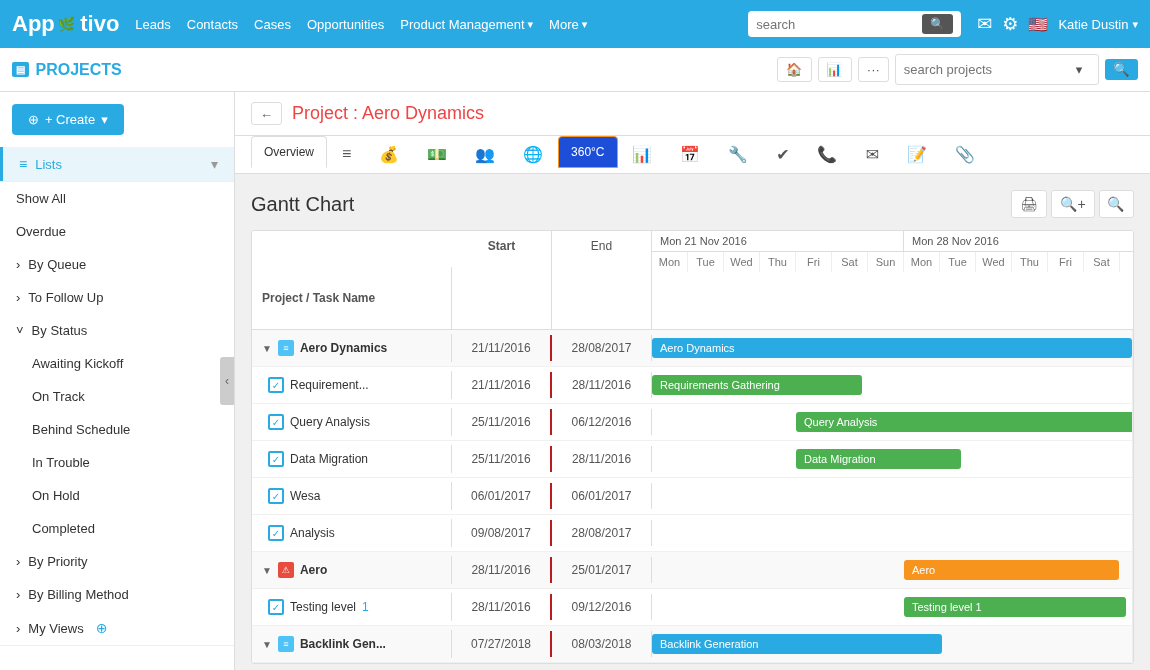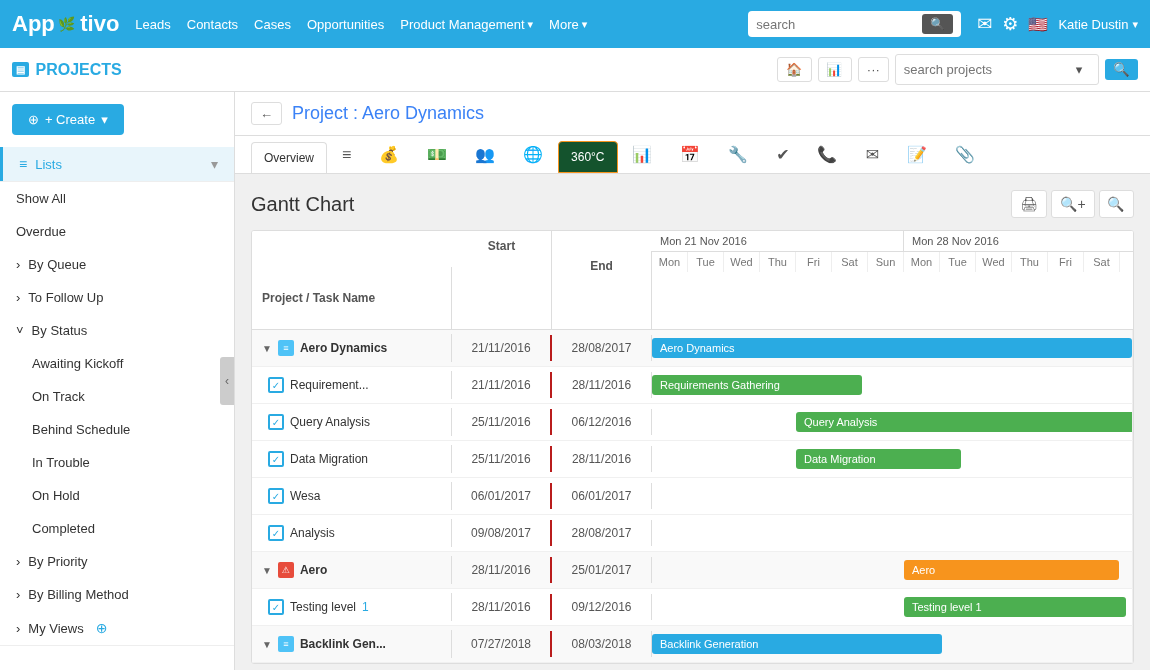--- a/index.html
+++ b/index.html
@@ -48,41 +48,41 @@
     .chevron-down-s::before { content: '˅'; }
     .sidebar-right-arrow { margin-left: auto; color: #999; font-size: 14px; }
     .add-icon { font-size: 14px; }
 
     
     .content { flex: 1; overflow: hidden; display: flex; flex-direction: column; background: #f0f0f0; }
 
     
     .project-header { background: white; padding: 10px 16px; border-bottom: 1px solid #ddd; display: flex; align-items: center; gap: 10px; }
     .back-btn { background: none; border: 1px solid #ddd; border-radius: 3px; padding: 3px 8px; cursor: pointer; color: #555; font-size: 13px; }
-    .project-name { font-size: 18px; font-weight: normal; color: #3b82f6; }
-
-    
-    .tab-bar { background: white; padding: 0 16px; border-bottom: 1px solid #ddd; display: flex; align-items: flex-end; gap: 2px; overflow-x: auto; }
+    .project-name { font-size: 18px; font-weight: normal; color: #ef4444; }
+
+    
+    .tab-bar { background: white; padding: 0 16px; border-bottom: 1px solid #ddd; display: flex; align-items: flex-start; gap: 2px; overflow-x: auto; }
     .tab { padding: 8px 12px; cursor: pointer; border-radius: 4px 4px 0 0; border: 1px solid transparent; font-size: 12px; color: #555; display: flex; align-items: center; gap: 4px; }
     .tab.active { background: white; border-color: #ddd; border-bottom-color: white; color: #333; margin-bottom: -1px; }
-    .tab.highlight { background: #14532d; color: white; border-color: #f7941d; }
+    .tab.highlight { background: #1d4ed8; color: white; border-color: #f7941d; }
 
     
     .gantt-container { flex: 1; padding: 16px; overflow: auto; background: #f0f0f0; }
     .gantt-title-row { display: flex; justify-content: space-between; align-items: center; margin-bottom: 12px; }
     .gantt-title { font-size: 20px; font-weight: 400; color: #333; }
     .gantt-actions { display: flex; gap: 4px; }
     .gantt-action-btn { background: white; border: 1px solid #ddd; border-radius: 3px; padding: 5px 8px; cursor: pointer; font-size: 14px; color: #555; }
 
     
     .gantt-wrapper { background: white; border: 1px solid #ddd; border-radius: 3px; overflow: hidden; }
     .gantt-header { display: flex; background: white; border-bottom: 1px solid #ddd; }
     .gantt-col-task { width: 200px; flex-shrink: 0; padding: 24px 10px; font-size: 12px; font-weight: bold; color: #555; border-right: 1px solid #ddd; margin-top: 36px; }
     .gantt-col-start { width: 100px; flex-shrink: 0; padding: 8px 10px; font-size: 12px; font-weight: bold; color: #555; border-right: 1px solid #ddd; text-align: center; }
-    .gantt-col-end { width: 100px; flex-shrink: 0; padding: 8px 10px; font-size: 12px; font-weight: bold; color: #555; border-right: 1px solid #ddd; text-align: center; margin-top: 20px; }
+    .gantt-col-end { width: 100px; flex-shrink: 0; padding: 8px 10px; font-size: 12px; font-weight: normal; color: #555; border-right: 1px solid #ddd; text-align: center; }
     .gantt-timeline { flex: 1; overflow: hidden; }
     .gantt-week-header { display: flex; border-bottom: 1px solid #ddd; }
     .gantt-week { flex: 1; padding: 4px 8px; font-size: 11px; font-weight: normal; color: #555; border-right: 1px solid #ddd; background: white; }
     .gantt-days-header { display: flex; }
     .gantt-day { width: 36px; flex-shrink: 0; padding: 4px 2px; font-size: 11px; color: #777; text-align: center; border-right: 1px solid #eee; background: white; }
     .gantt-row { display: flex; border-bottom: 1px solid #f0f0f0; min-height: 36px; align-items: center; }
     .gantt-cell-task { width: 200px; flex-shrink: 0; padding: 6px 10px; font-size: 12px; border-right: 1px solid #ddd; display: flex; align-items: center; gap: 6px; }
     .gantt-cell-start { width: 100px; flex-shrink: 0; padding: 6px 10px; font-size: 12px; border-right: 2px solid #b91c1c; text-align: center; color: #555; }
     .gantt-cell-end { width: 100px; flex-shrink: 0; padding: 6px 10px; font-size: 12px; border-right: 1px solid #ddd; text-align: center; color: #555; }
     .gantt-cell-bar { flex: 1; position: relative; height: 36px; border-right: 1px solid #eee; }

